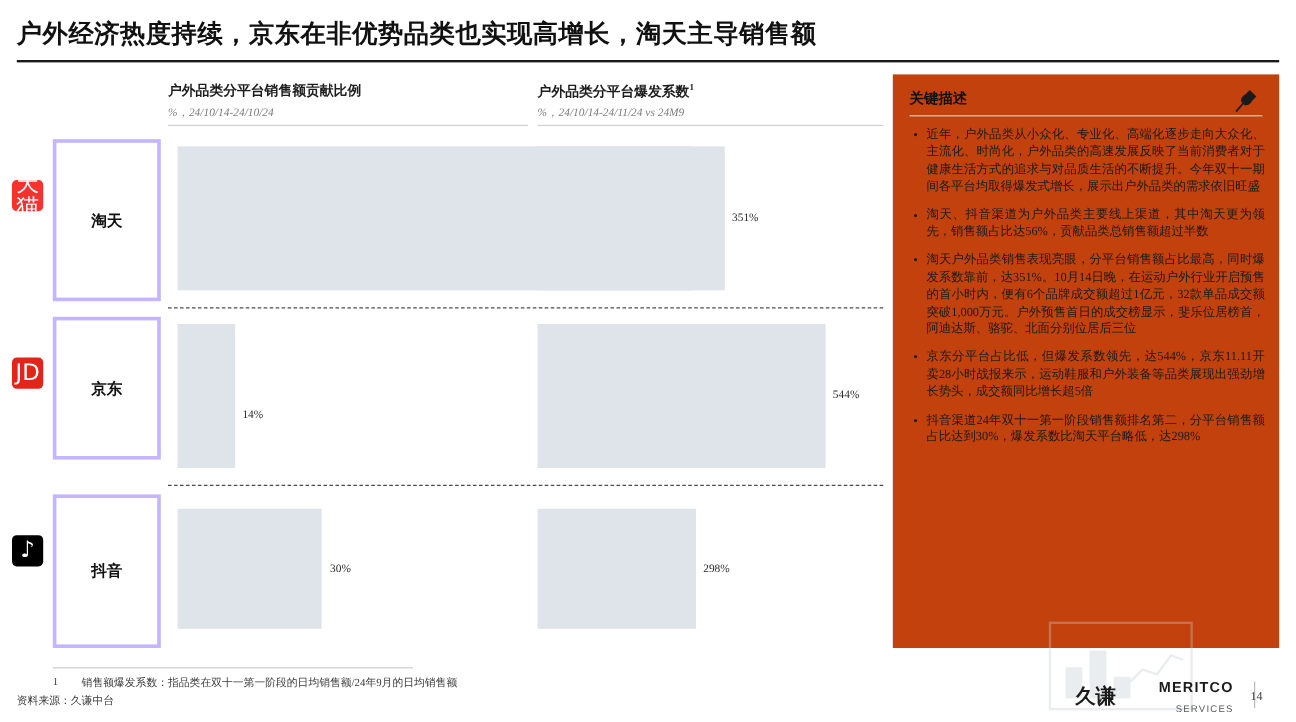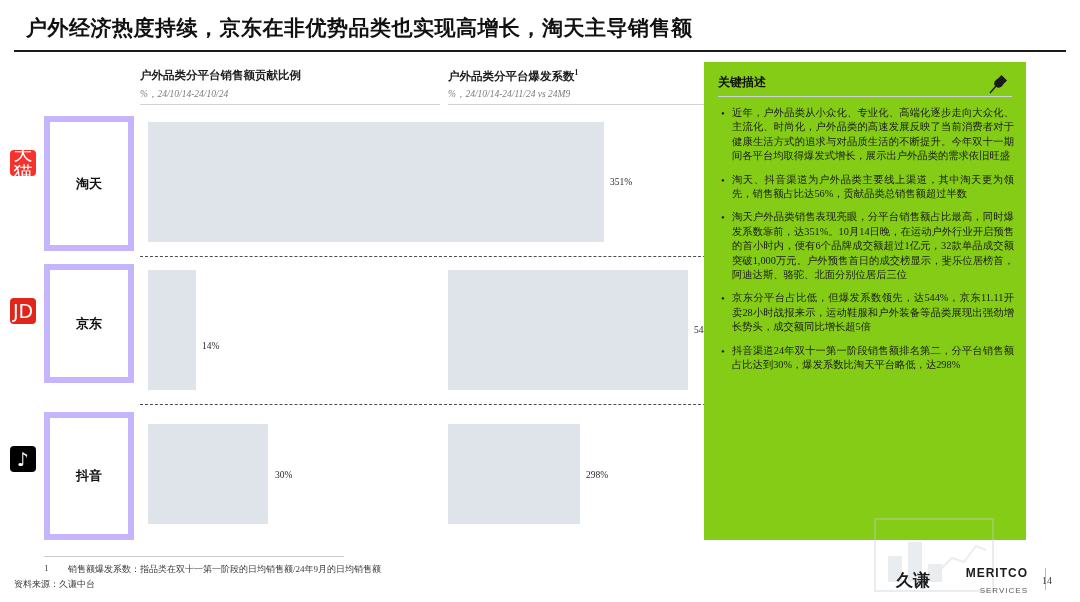--- a/index.html
+++ b/index.html
@@ -14,42 +14,41 @@
   }
   .page {
     position: absolute; left: 0; top: 0; width: 1080px; height: 602px;
   }
   
   .title {
     position: absolute; left: 14px; top: 14px;
     font-size: 21px; font-weight: bold; letter-spacing: 0.5px;
     color: #111;
     font-family: "Liberation Serif", "DejaVu Serif", serif;
-    margin-left: 12px;
   }
   .title-rule {
     position: absolute; left: 14px; top: 50px; width: 1052px; height: 2px;
     background: #1a1a1a;
   }
   
   .col-head {
     position: absolute;
     font-size: 11.5px; font-weight: bold; color: #1d1d1d;
   }
   .col-sub {
     position: absolute;
     font-size: 9.5px; color: #7b7b7b; font-style: italic;
   }
   .head-rule {
     position: absolute; height: 1px; background: #d2d2d2;
   }
   
   .rowbox {
     position: absolute; left: 44px; width: 90px;
-    border: 6px solid #c4b5fd; background: #fff;
+    border: 3px solid #c4b5fd; background: #fff;
   }
   .rowbox .lbl {
     position: absolute; left: 0; right: 0; top: 50%;
     transform: translateY(-50%);
     text-align: center; font-size: 13px; font-weight: bold; color: #111;
   }
   
   .plat-icon {
     position: absolute; left: 10px; width: 26px; height: 26px;
     border-radius: 4px;
@@ -70,22 +69,22 @@
   .barlabel {
     position: absolute; font-size: 9.5px; color: #2b2b2b;
     font-family: "Liberation Serif", serif;
   }
   
   .dash {
     position: absolute; height: 0; border-top: 1px dashed #4d4d4d;
   }
   
   .rpanel {
-    position: absolute; left: 704px; top: 62px; width: 322px; height: 478px;
-    background: #84cc16;
+    position: absolute; left: 744px; top: 62px; width: 322px; height: 478px;
+    background: #c2410c;
     text-decoration: underline;
   }
   .rpanel-title {
     position: absolute; left: 14px; top: 12px;
     font-size: 12px; font-weight: bold; color: #111;
   }
   .rpanel-rule {
     position: absolute; left: 14px; top: 34px; width: 294px; height: 1px;
     background: #cfd4da;
   }

